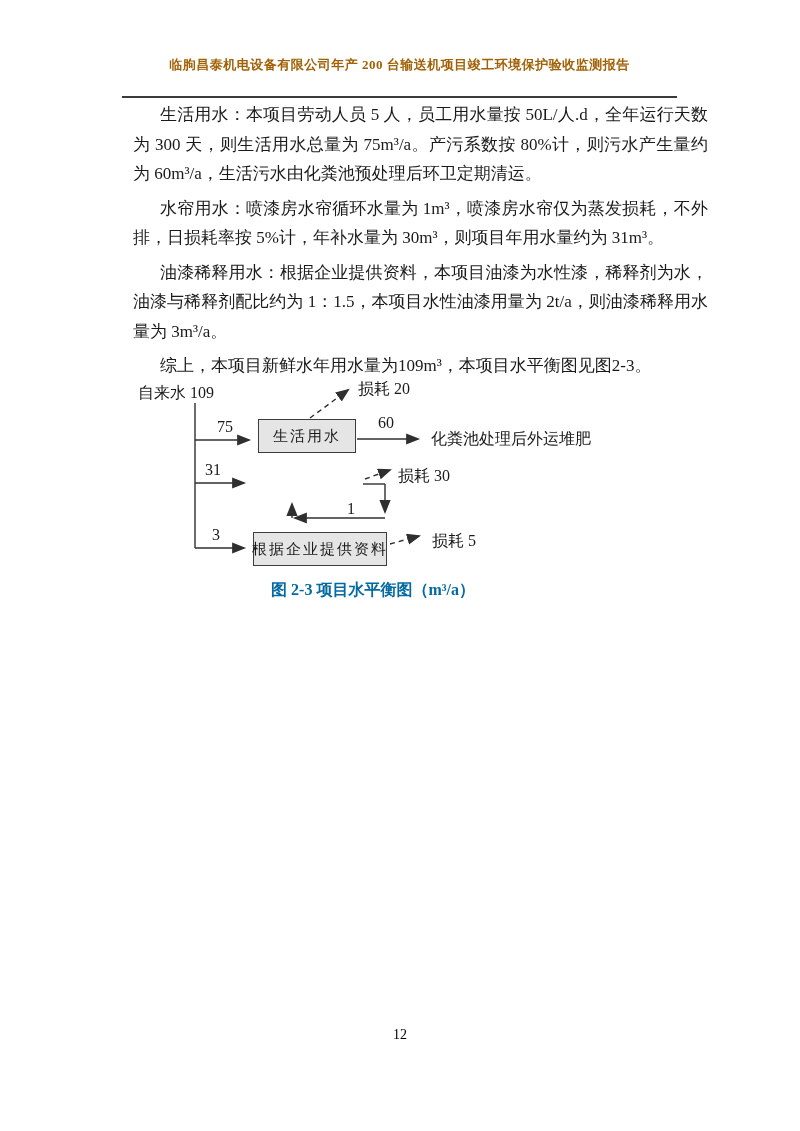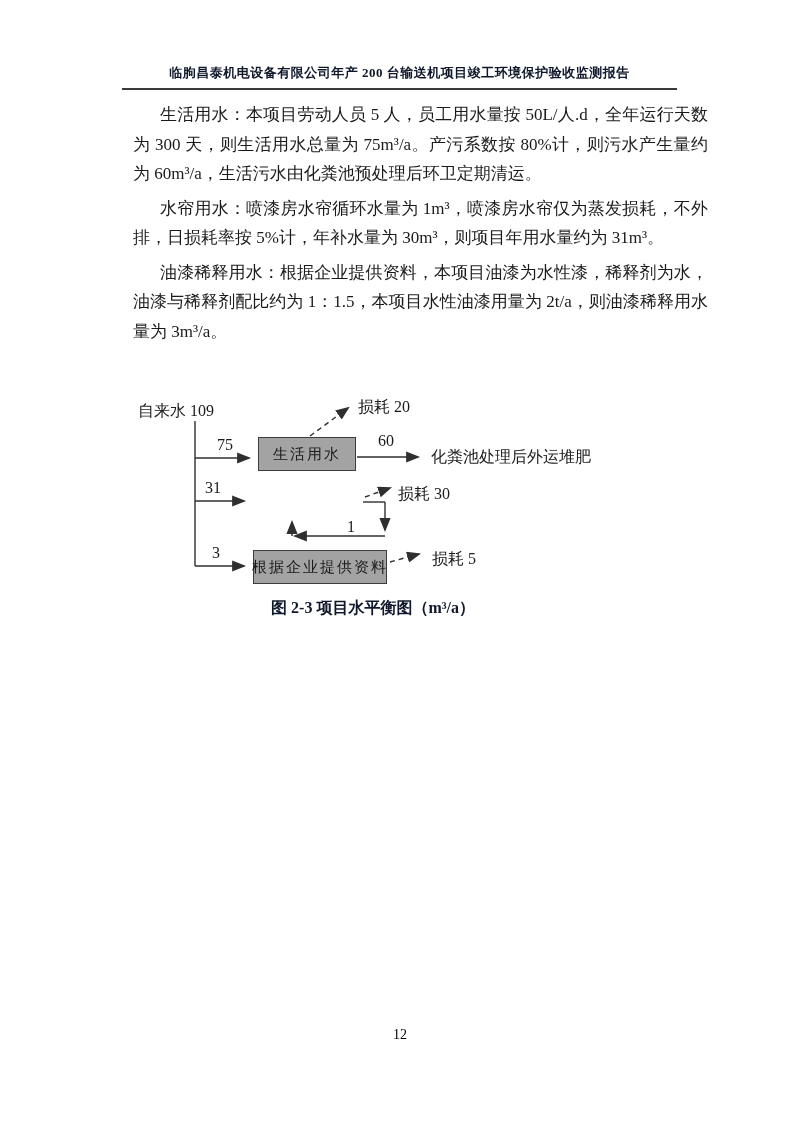--- a/index.html
+++ b/index.html
@@ -6,63 +6,64 @@
   .page{
     position:relative;
     width:800px;height:1131px;
     margin:0 auto;
     background:#ffffff;
     font-family:"Liberation Serif","DejaVu Serif",serif;
     color:#1a1a1a;
     overflow:hidden;
   }
   .header{
-    position:absolute;top:64px;left:122px;width:555px;
+    position:absolute;top:56px;left:122px;width:555px;
     text-align:center;
-    font-size:13px;font-weight:bold;color:#0f172a;
-    padding-bottom:6px;
+    font-size:13px;font-weight:bold;color:#a16207;
+    padding-bottom:22px;
     border-bottom:2px solid #3a3a3a;
     letter-spacing:.5px;
   }
   .body-text{
     position:absolute;top:100px;left:117px;width:591px;
     font-size:17px;line-height:29.5px;
     text-align:justify;
   }
   .body-text p{margin:0 0 5px 16px;text-indent:27px;}
-  .diagram{position:absolute;top:392px;left:0;width:642px;height:235px;}
+  .diagram{position:absolute;top:374px;left:0;width:642px;height:235px;}
   .diagram svg{position:absolute;top:0;left:0;}
   .dlabel{position:absolute;font-size:16px;white-space:nowrap;line-height:18px;}
   .dnum{position:absolute;font-size:16px;line-height:17px;white-space:nowrap;text-align:center;}
   .dbox{
     position:absolute;
-    border:1.5px solid #3d3d3d;background:#a3a3a3;
+    border:1.5px solid #3d3d3d;background:#e5e5e5;
     display:flex;align-items:center;justify-content:center;
     font-size:15px;letter-spacing:2px;white-space:nowrap;
   }
   .caption{
     position:absolute;top:206px;left:90px;width:566px;
-    text-align:center;font-size:16px;font-weight:bold;color:#0f172a;
+    text-align:center;font-size:16px;font-weight:bold;color:#0369a1;
   }
   .page-number{
     position:absolute;top:1027px;left:0;width:800px;
     text-align:center;font-size:14px;color:#000000;
   }
 </style>
 </head>
 <body>
 
 <div class="page">
 
   <div class="header">临朐昌泰机电设备有限公司年产 200 台输送机项目竣工环境保护验收监测报告</div>
 
   <div class="body-text">
     <p>生活用水：本项目劳动人员 5 人，员工用水量按 50L/人.d，全年运行天数为 300 天，则生活用水总量为 75m³/a。产污系数按 80%计，则污水产生量约为 60m³/a，生活污水由化粪池预处理后环卫定期清运。</p>
     <p>水帘用水：喷漆房水帘循环水量为 1m³，喷漆房水帘仅为蒸发损耗，不外排，日损耗率按 5%计，年补水量为 30m³，则项目年用水量约为 31m³。</p>
     <p>油漆稀释用水：根据企业提供资料，本项目油漆为水性漆，稀释剂为水，油漆与稀释剂配比约为 1：1.5，本项目水性油漆用量为 2t/a，则油漆稀释用水量为 3m³/a。</p>
+    <p>综上，本项目新鲜水年用水量为109m³，本项目水平衡图见图2-3。</p>
   </div>
 
   <div class="diagram">
 
     <svg width="800" height="235" viewBox="0 0 800 235">
       <defs>
         <marker id="arr" markerWidth="11" markerHeight="9" refX="8.5" refY="4" orient="auto">
           <path d="M0,0 L10,4 L0,8 z" fill="#2f2f2f"></path>
         </marker>
       </defs>

